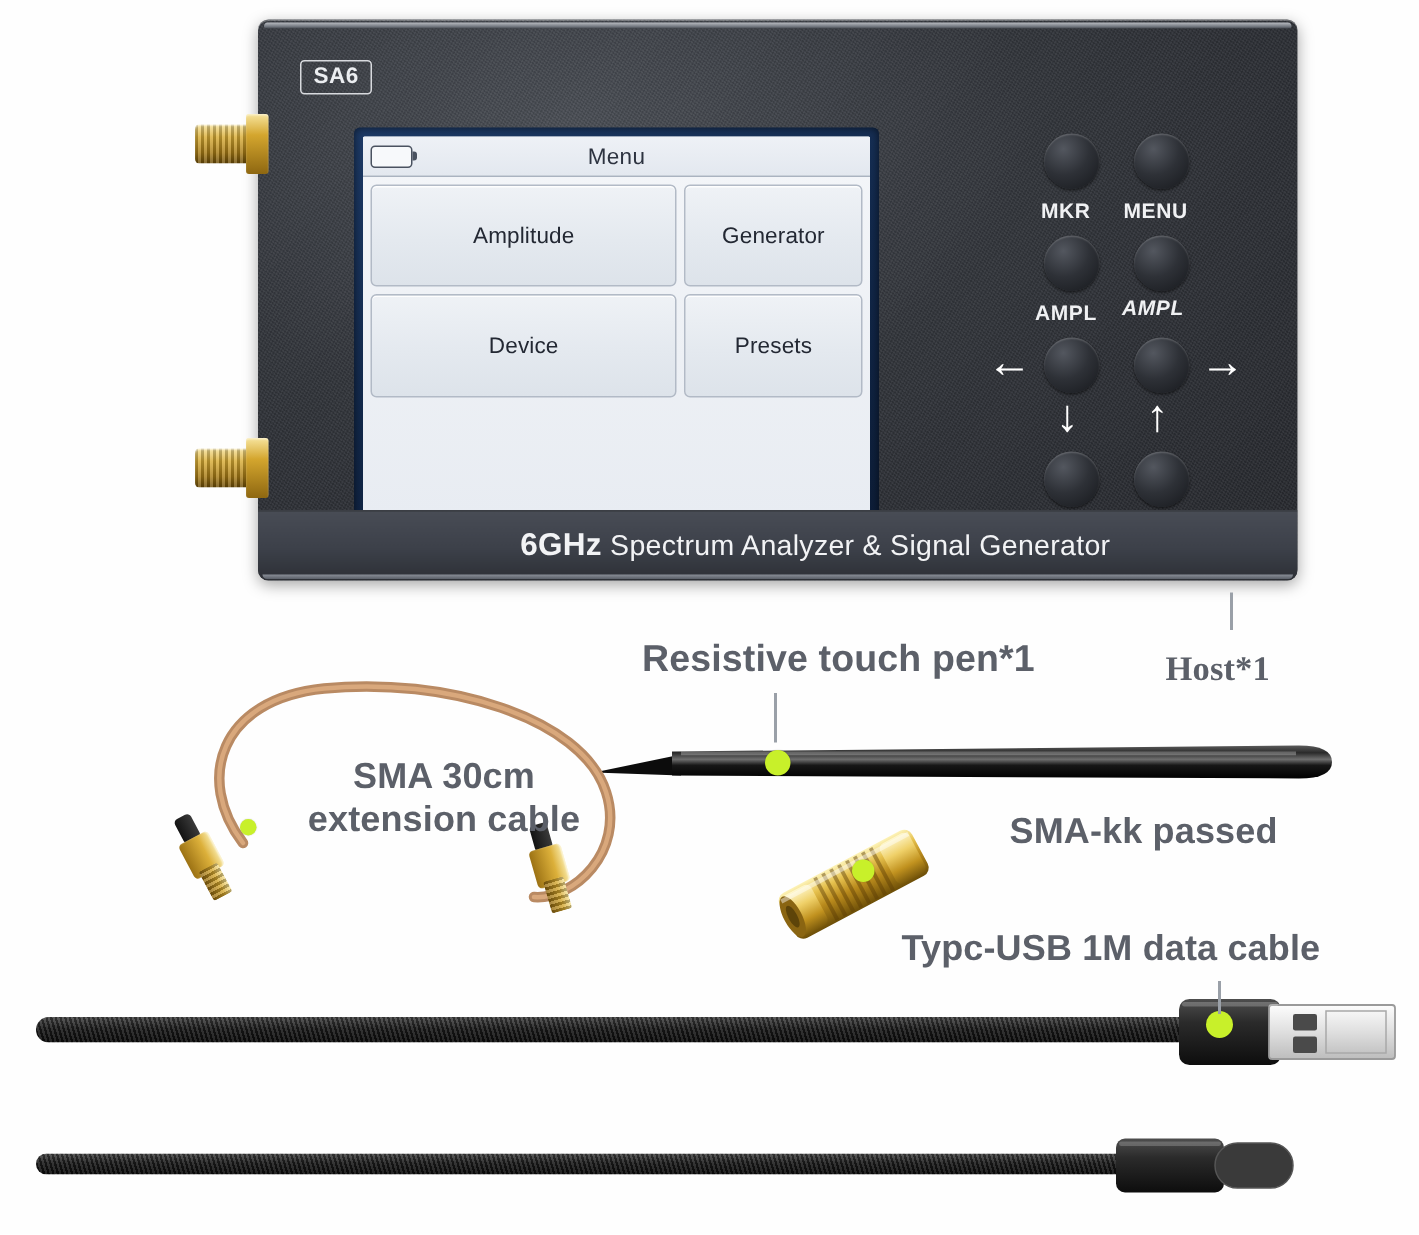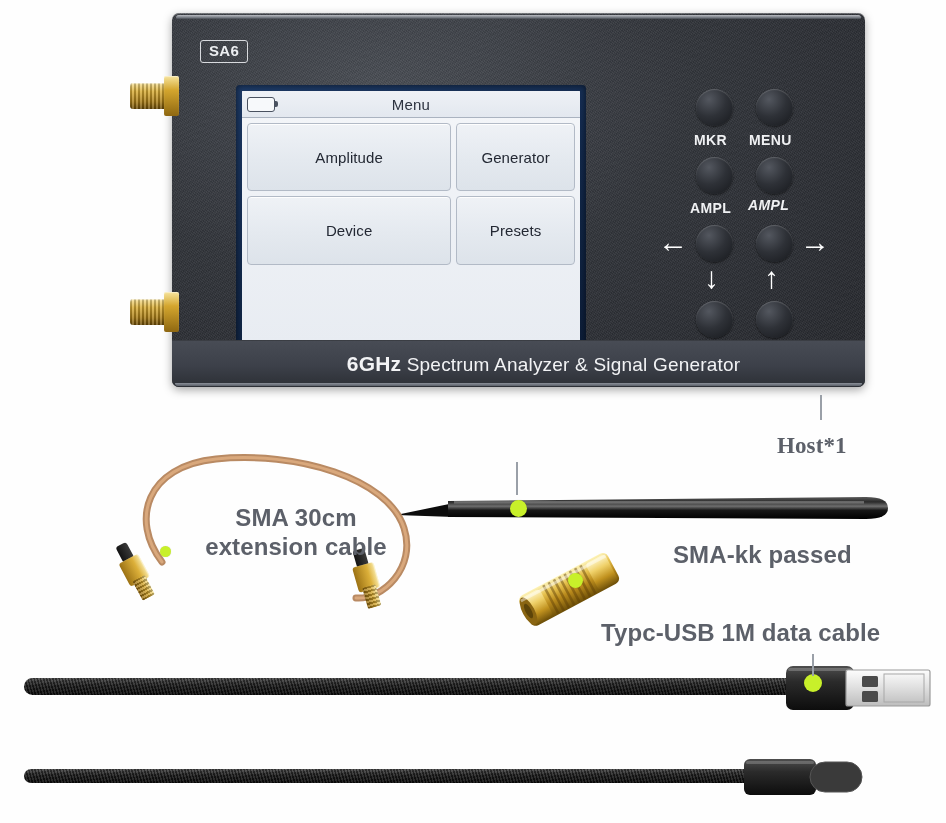--- a/index.html
+++ b/index.html
@@ -330,20 +330,21 @@
   </div>
   <div class="sma-jack" id="sma-bottom">
     <div class="tipdark"></div>
     <div class="barrel"></div>
     <div class="flange"></div>
   </div>
 
   <div class="leader" style="left:820px; top:395px; width:2px; height:25px;"></div>
   <div class="anno" style="left:777px; top:433px; font-size:23px;font-family:Liberation Serif, serif;">Host*1</div>
 
+  <div class="anno" style="left:428px; top:425px; font-size:25px;">Resistive touch pen*1</div>
   <div class="leader" style="left:516px; top:462px; width:1.5px; height:33px;"></div>
 
   <div class="pen">
     <svg width="495" height="42" viewBox="0 0 495 42">
       <defs>
         <linearGradient id="penGrad" x1="0" y1="0" x2="0" y2="1">
           <stop offset="0%" stop-color="#5b5b5b"></stop>
           <stop offset="22%" stop-color="#2a2a2a"></stop>
           <stop offset="42%" stop-color="#6e6e6e"></stop>
           <stop offset="60%" stop-color="#171717"></stop>

